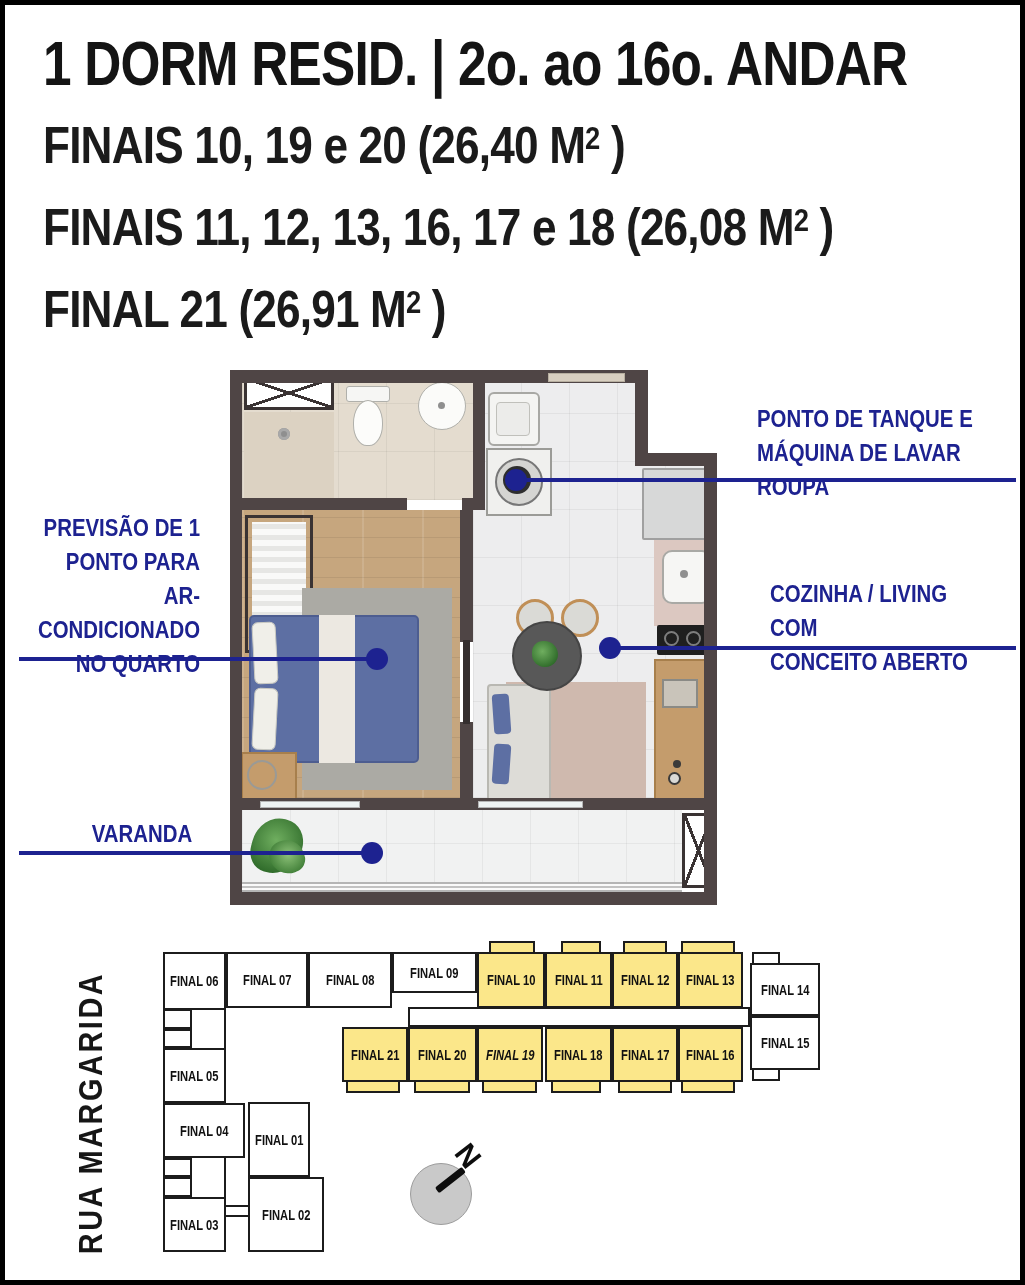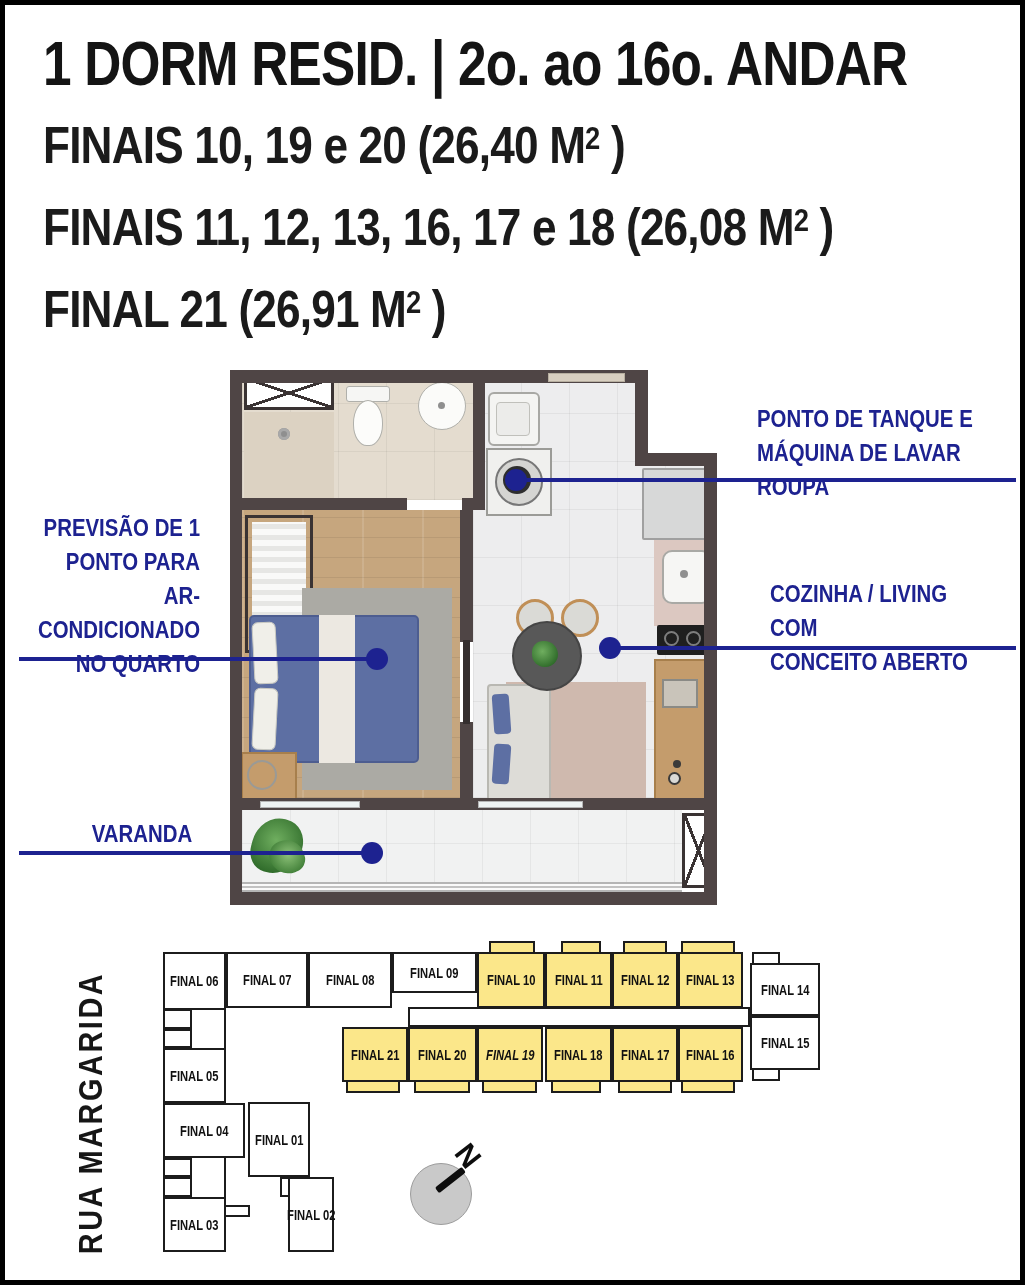--- a/index.html
+++ b/index.html
@@ -175,21 +175,21 @@
   <div class="abs tab hl" style="left:409px;top:1075px;width:56px;height:13px;"></div>
   <div class="abs tab hl" style="left:477px;top:1075px;width:55px;height:13px;"></div>
   <div class="abs tab hl" style="left:546px;top:1075px;width:50px;height:13px;"></div>
   <div class="abs tab hl" style="left:613px;top:1075px;width:54px;height:13px;"></div>
   <div class="abs tab hl" style="left:676px;top:1075px;width:54px;height:13px;"></div>
   <div class="abs tab" style="left:747px;top:1063px;width:28px;height:13px;"></div>
 
   <div class="abs unit" style="left:243px;top:1097px;width:62px;height:75px;">
       <span>FINAL 01</span>
     </div>
-  <div class="abs unit" style="left:243px;top:1172px;width:46px;height:75px;margin-left:40px;">
+  <div class="abs unit" style="left:243px;top:1172px;width:76px;height:75px;">
       <span>FINAL 02</span>
     </div>
   <div class="abs unit" style="left:158px;top:1192px;width:63px;height:55px;">
       <span>FINAL 03</span>
     </div>
   <div class="abs unit" style="left:158px;top:1098px;width:82px;height:55px;">
       <span>FINAL 04</span>
     </div>
   <div class="abs unit" style="left:158px;top:1043px;width:63px;height:55px;">
       <span>FINAL 05</span>

